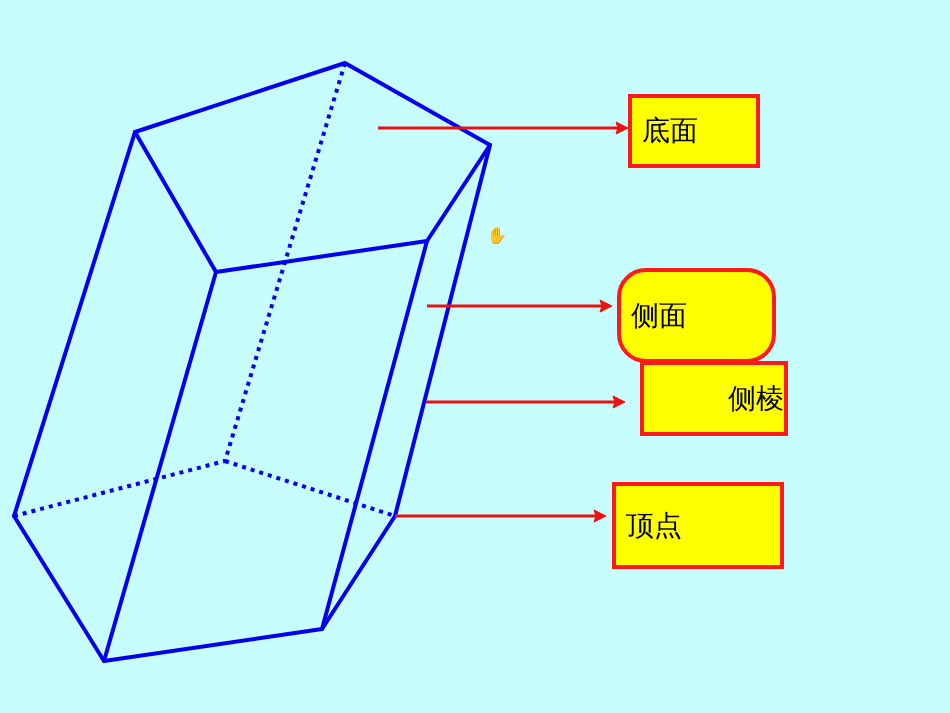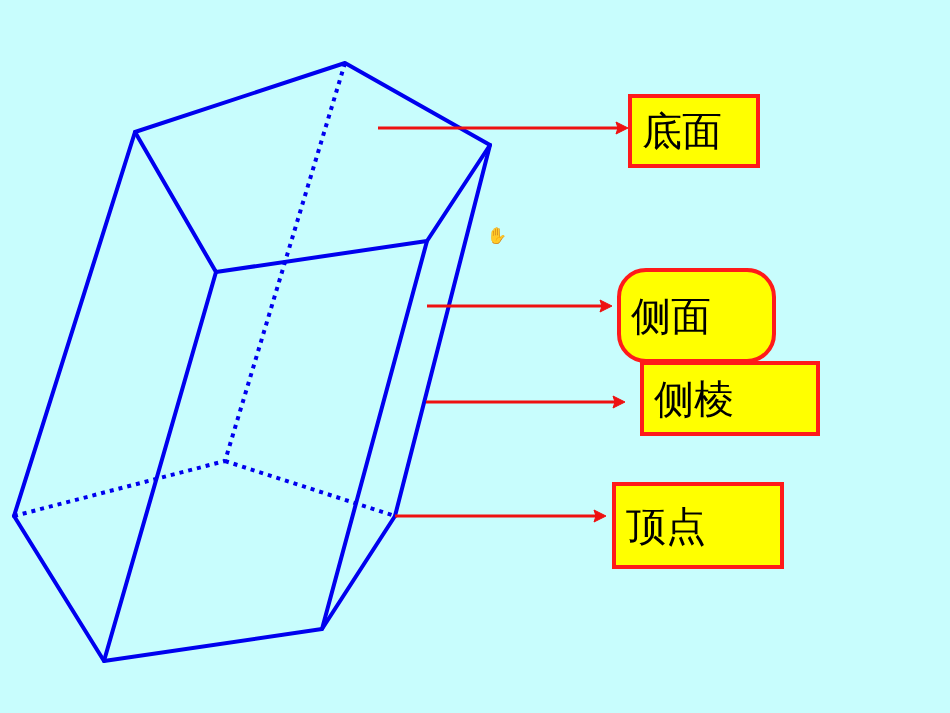--- a/index.html
+++ b/index.html
@@ -10,21 +10,21 @@
     overflow: hidden;
     font-family: "DejaVu Serif", "Liberation Serif", serif;
   }
   #canvas { position: absolute; left: 0; top: 0; }
   .label-box {
     position: absolute;
     background: #ffff00;
     border: 4px solid #ff1a1a;
     box-sizing: border-box;
     color: #000;
-    font-size: 40px;
+    font-size: 28px;
     line-height: 1;
     display: flex;
     align-items: center;
     padding-left: 10px;
     font-weight: normal;
   }
   .cursor {
     position: absolute;
     left: 487px; top: 226px;
     font-size: 16px;
@@ -64,20 +64,20 @@
     <polygon points="606,516 594,510 596,516 594,522" stroke-width="1"></polygon>
   </g>
 </svg>
 
 <div class="label-box" style="left:628px; top:94px; width:132px; height:74px;">
   <span>底面</span>
 </div>
 <div class="label-box" style="left:617px; top:268px; width:159px; height:95px;border-radius:29px;">
   <span>侧面</span>
 </div>
-<div class="label-box" style="left:640px; top:361px; width:180px; height:75px;">
+<div class="label-box" style="left:640px; top:361px; width:148px; height:75px;justify-content:flex-end;">
   <span>侧棱</span>
 </div>
 <div class="label-box" style="left:612px; top:482px; width:172px; height:87px;">
   <span>顶点</span>
 </div>
 
 <div class="cursor">✋</div>
 
 </body></html>

